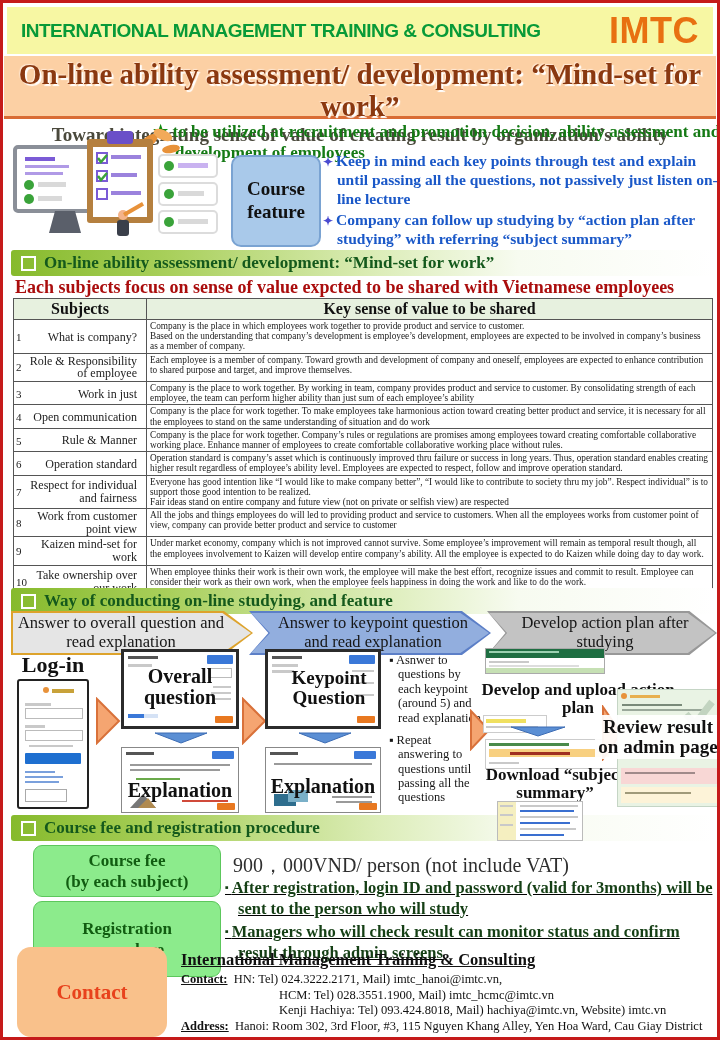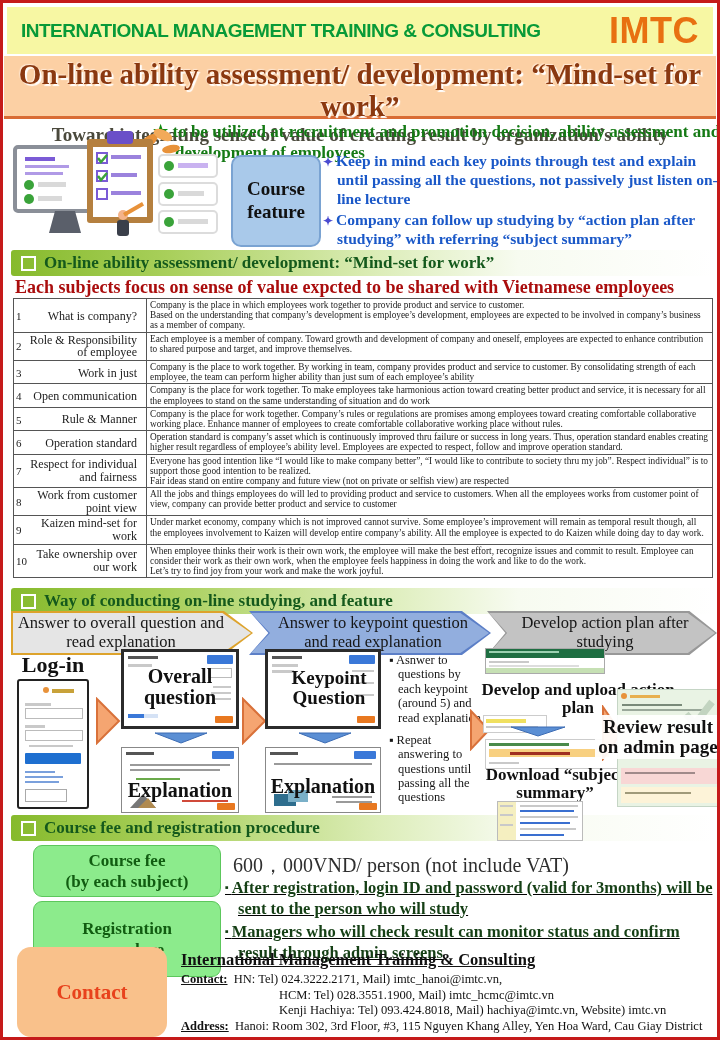--- a/index.html
+++ b/index.html
@@ -157,20 +157,24 @@
   </div>
 
   <div class="abs secbar" style="top:247px;">
     <span class="cbx"></span>
     <span>On-line ability assessment/ development: “Mind-set for work”</span>
   </div>
   <div class="abs rednote">Each subjects focus on sense of value expcted to be shared with Vietnamese employees</div>
 
   <table class="abs tbl">
     <tbody>
+        <tr>
+      <th style="width:128px;">Subjects</th>
+      <th>Key sense of value to be shared</th>
+    </tr>
     <tr>
           <td class="c-subj"><span class="rnum">1</span><span class="rsub">What is company?</span></td>
           <td class="c-val">Company is the place in which employees work together to provide product and service to customer.
 Based on the understanding that company’s development is employee’s development, employees are expected to be involved in company’s business as a member of company.</td>
         </tr>
     <tr>
           <td class="c-subj"><span class="rnum">2</span><span class="rsub">Role &amp; Responsibility of employee</span></td>
           <td class="c-val">Each employee is a member of company. Toward growth and development of company and oneself, employees are expected to enhance contribution to shared purpose and target, and improve themselves.</td>
         </tr>
     <tr>
@@ -386,21 +390,21 @@
   </div>
   <div class="abs flabel" style="left:592px;top:712px;width:126px;font-size:19px;background:rgba(255,255,255,0.93);padding:2px 0;z-index:6;">Review result on admin page</div>
 
   <div class="abs secbar" style="top:812px;">
     <span class="cbx"></span>
     <span>Course fee and registration procedure</span>
   </div>
 
   <div class="abs greenbox" style="left:30px;top:842px;width:188px;height:52px;">Course fee
 (by each subject)</div>
-  <div class="abs feetext">600，000VND/ person (not include VAT)</div>
+  <div class="abs feetext">900，000VND/ person (not include VAT)</div>
   <div class="abs greenbox" style="left:30px;top:898px;width:188px;height:76px;">Registration
 procedure</div>
   <div class="abs regb">
     <div class="rb"><span class="sq">▪ </span><span>After registration, login ID and password (valid for 3months) will be sent to the person who will study</span></div>
     <div class="rb"><span class="sq">▪ </span><span>Managers who will check result can monitor status and confirm result through admin screens</span></div>
   </div>
 
   <div class="abs contactbox">Contact</div>
   <div class="abs ctext">
     <div class="ctitle">International Management Training &amp; Consulting</div>

